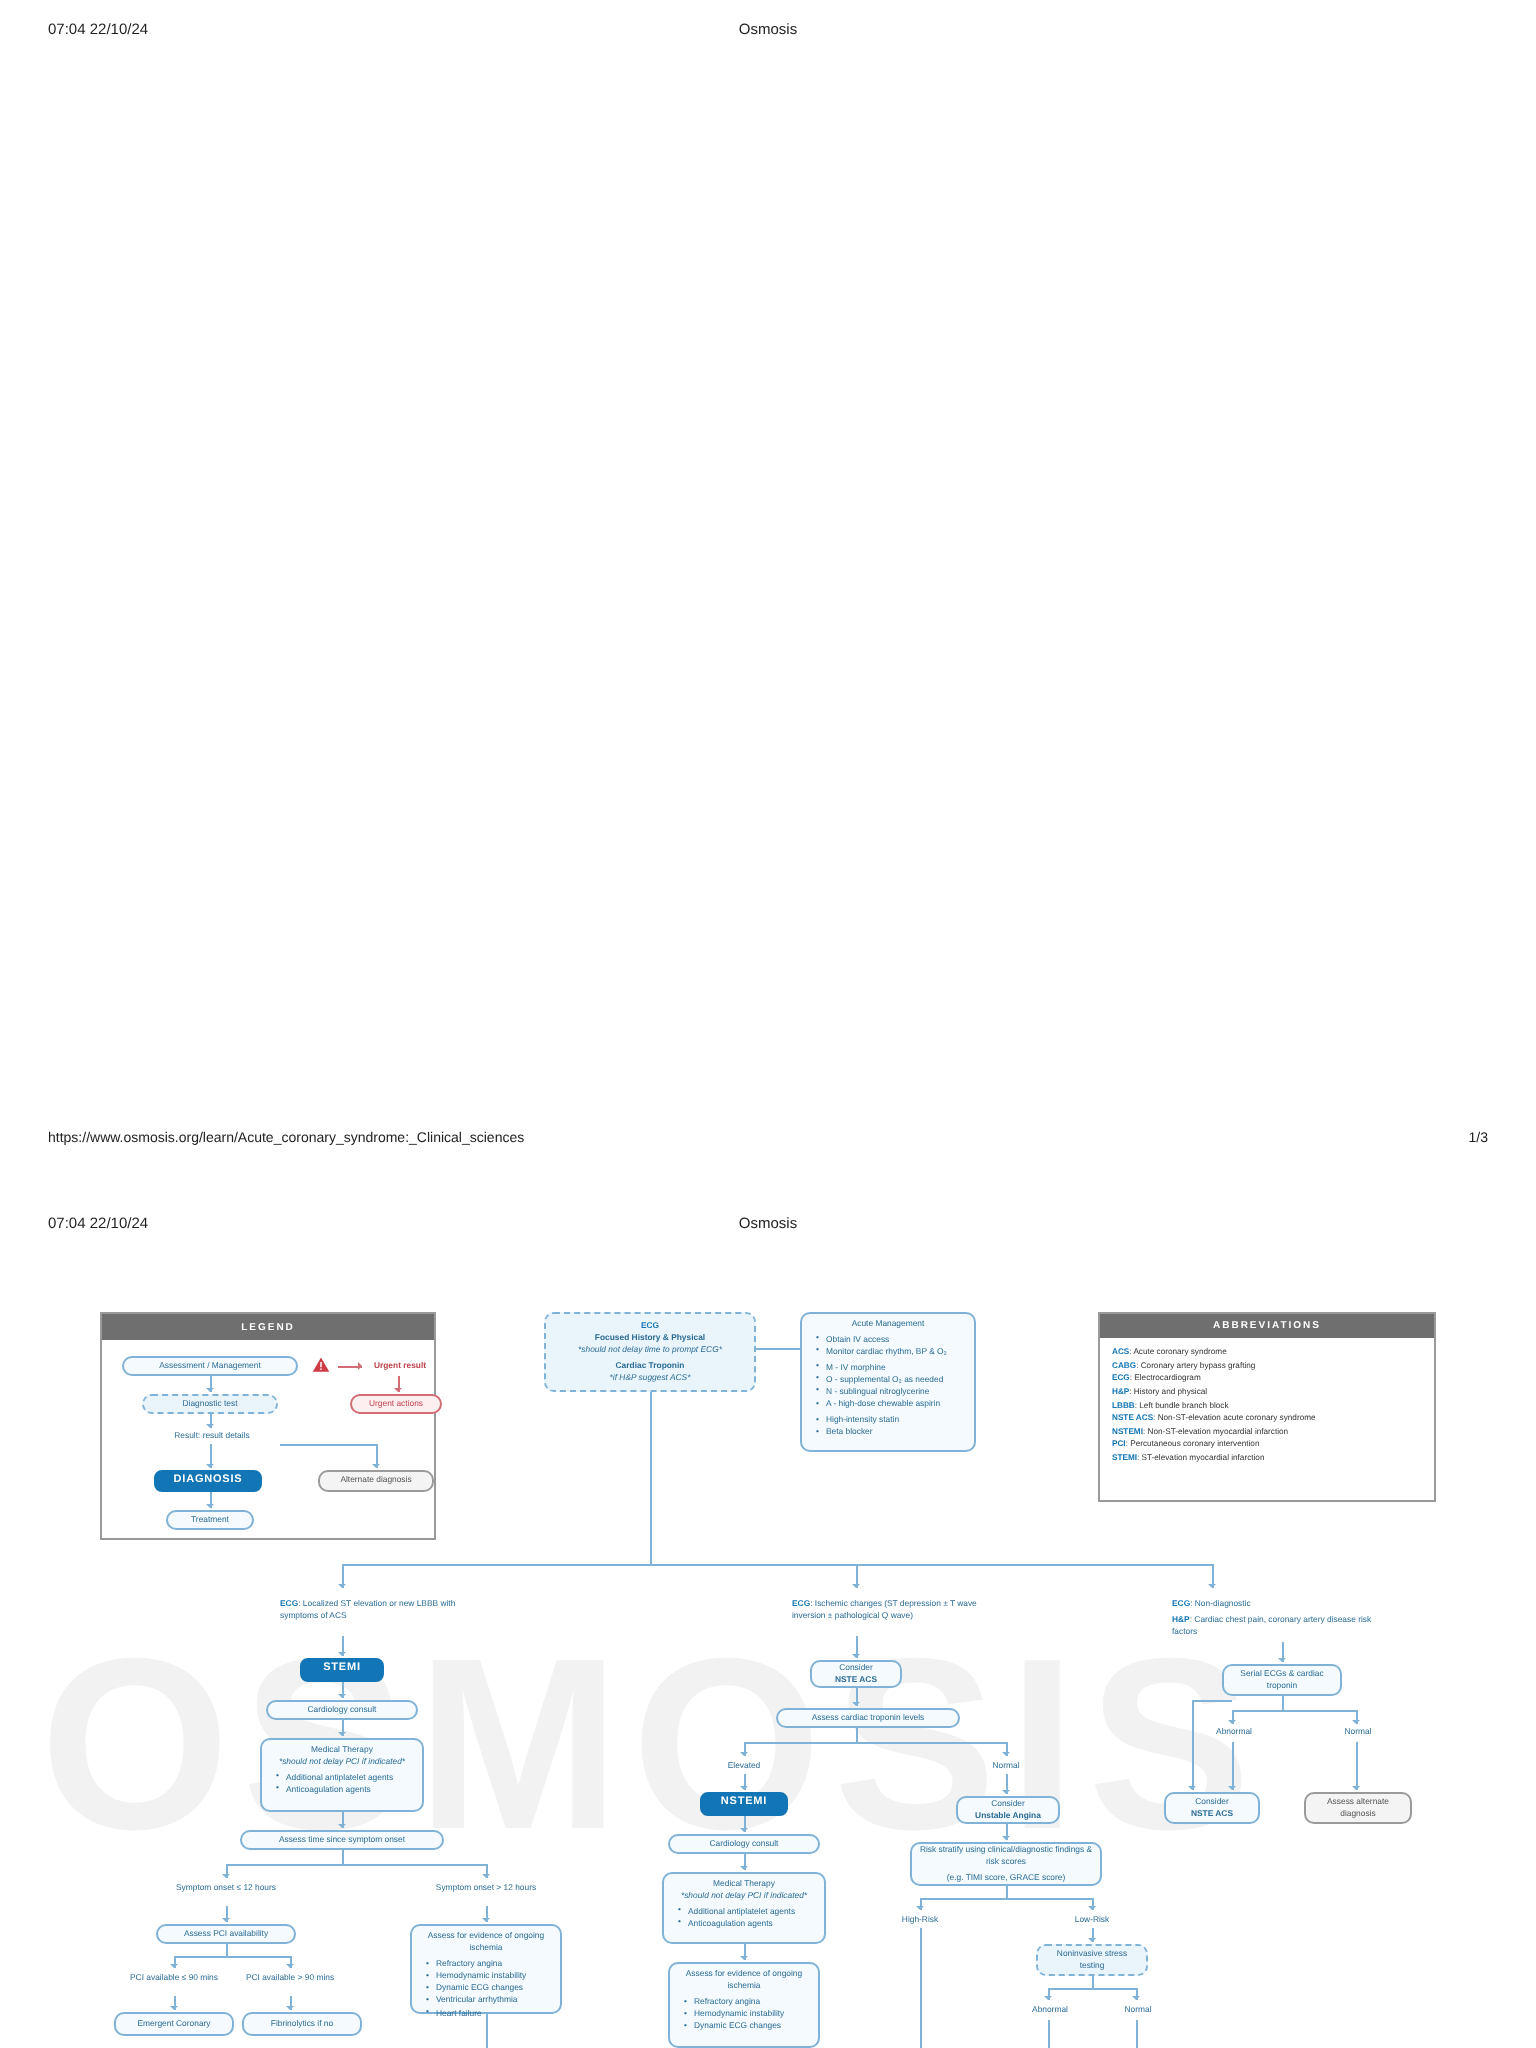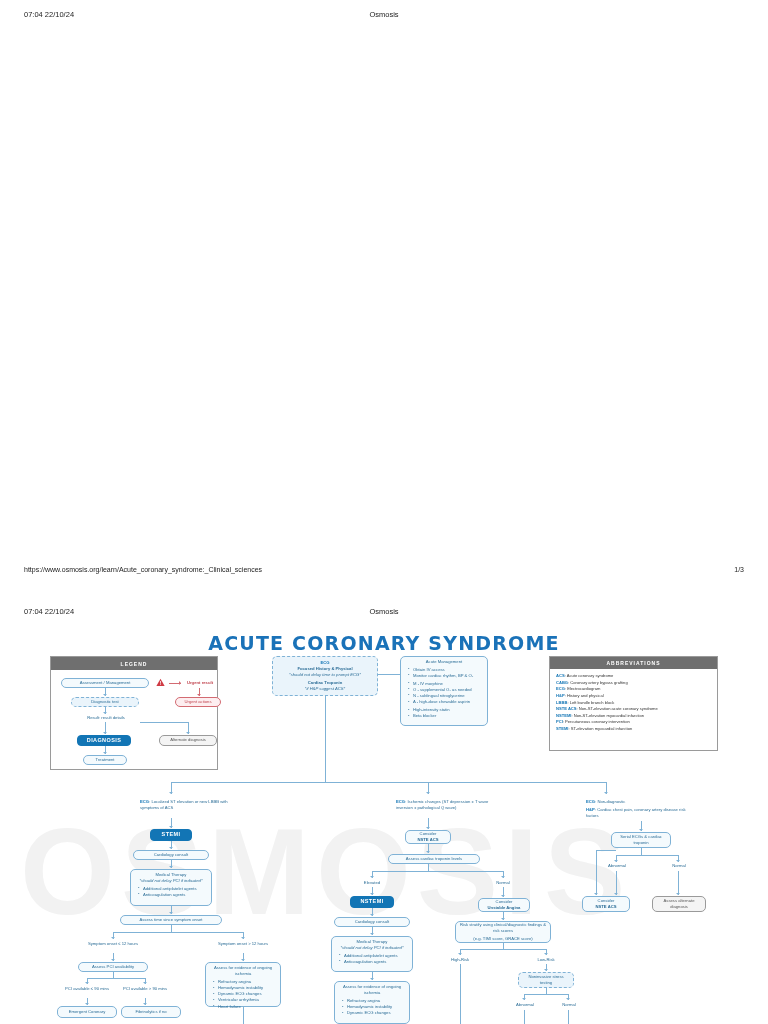--- a/index.html
+++ b/index.html
@@ -125,21 +125,20 @@
 
   <div class="print-head2">
     <span class="ph-left">07:04 22/10/24</span>
     <span class="ph-center">Osmosis</span>
   </div>
 
   <div class="sheet">
 
     <div class="watermark">OSMOSIS</div>
 
-    <div class="title">ACUTE CORONARY SYNDROME</div>
 
     <div class="node dashed" style="left:272px;top:34px;width:106px;height:40px;">
       <div class="key">ECG</div>
       <div class="hd">Focused History &amp; Physical</div>
       <div class="ital">*should not delay time to prompt ECG*</div>
       <div class="hd" style="margin-top:1.5px;">Cardiac Troponin</div>
       <div class="ital">*if H&amp;P suggest ACS*</div>
     </div>
 
     <div class="ln lnh" style="left:378px;top:52px;width:22px;"></div>

